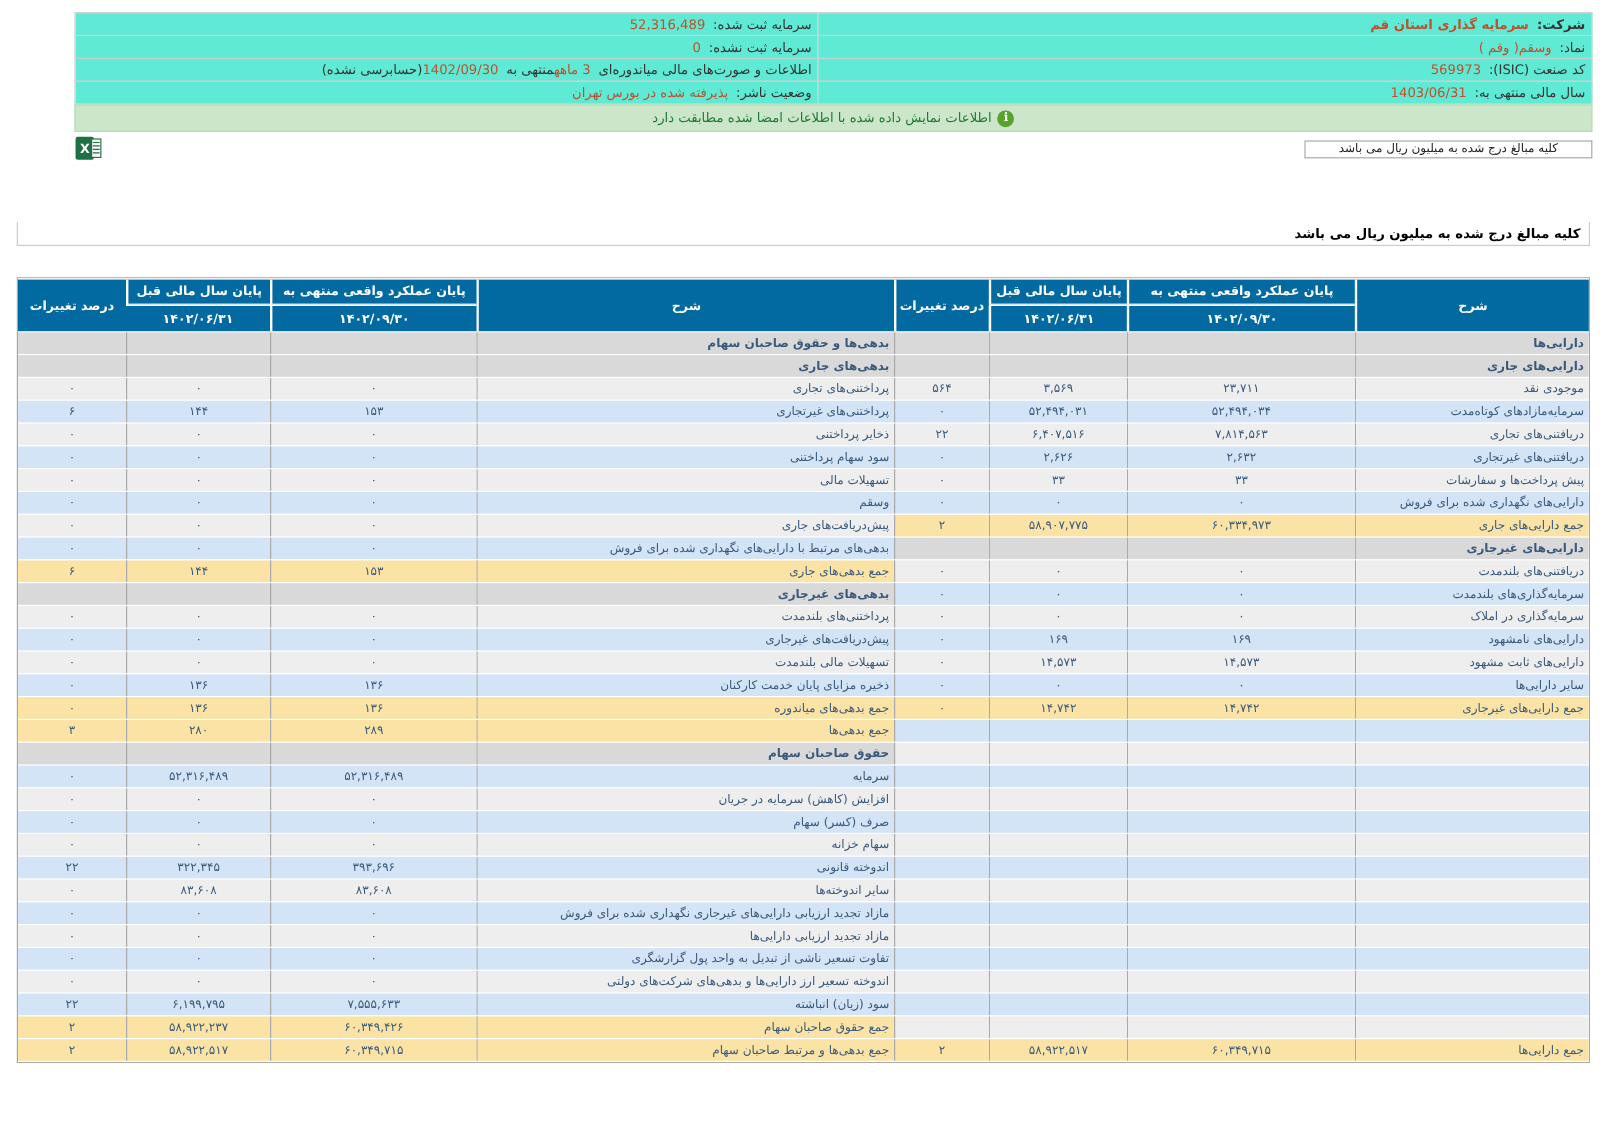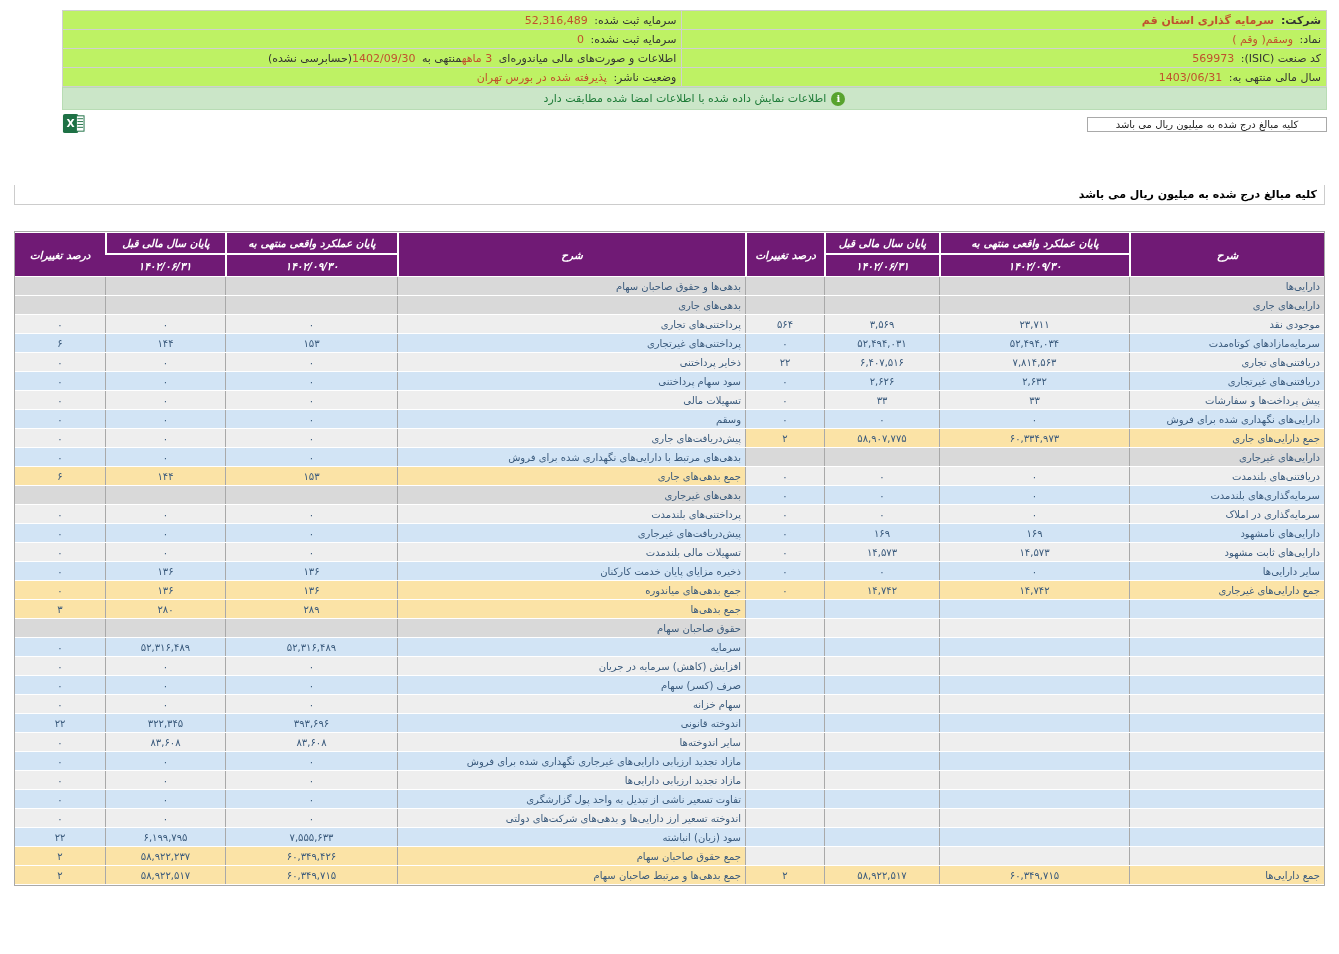--- a/index.html
+++ b/index.html
@@ -15,21 +15,21 @@
   
   .top-wrap { margin: 10px 12px 0 62px; }
   table.info {
     width: 100%;
     border-collapse: collapse;
   }
   table.info td {
     border: 1px solid #d0d0d0;
     padding: 2px 5px;
     height: 19px;
-    background: #bef264;
+    background: #5eead4;
     white-space: nowrap;
   }
   table.info td.right-col { width: 51%; font-weight: bold; }
   .lbl { color: #333; }
   .val { color: #c0512e; margin-right: 3px; }
 
   
   .alert-bar {
     margin-top: 0px;
     background: #cbe6c8;
@@ -99,50 +99,49 @@
   
   .table-outer { margin-top: 26px; border: 1px solid #a9a9a9; }
   table.bs {
     width: 100%;
     border-collapse: separate;
     border-spacing: 0 1px;
     background: #fff;
     table-layout: fixed;
   }
   table.bs th {
-    background: #701a75;
+    background: #0369a1;
     color: #fff;
     font-weight: bold;
     font-size: 10.5px;
     height: 21px;
     padding: 1px 4px;
     border-left: 2px solid #fff;
     text-align: center;
     overflow: hidden;
     white-space: nowrap;
-    font-style: italic;
   }
   table.bs th:last-child { border-left: none; }
   table.bs td {
     height: 18px;
     padding: 0 4px;
     font-size: 10px;
     color: #3a5a7c;
     border-left: 1px solid #a9a9a9;
     overflow: hidden;
     white-space: nowrap;
   }
   table.bs td:last-child { border-left: none; }
   td.desc { text-align: right; }
   td.num  { text-align: center; }
   .bg-w { background: #eeeeee; }
   .bg-b { background: #d2e4f5; }
   .bg-y { background: #fbe3a6; }
   .bg-s { background: #d9d9d9; }
-  td.section { font-weight: normal; color: #33485e; }
+  td.section { font-weight: bold; color: #33485e; }
 </style>
 </head>
 <body>
 
 <div class="top-wrap">
   <table class="info">
     <tbody>
         <tr>
       <td class="right-col">
         <span class="lbl">شرکت:</span>

